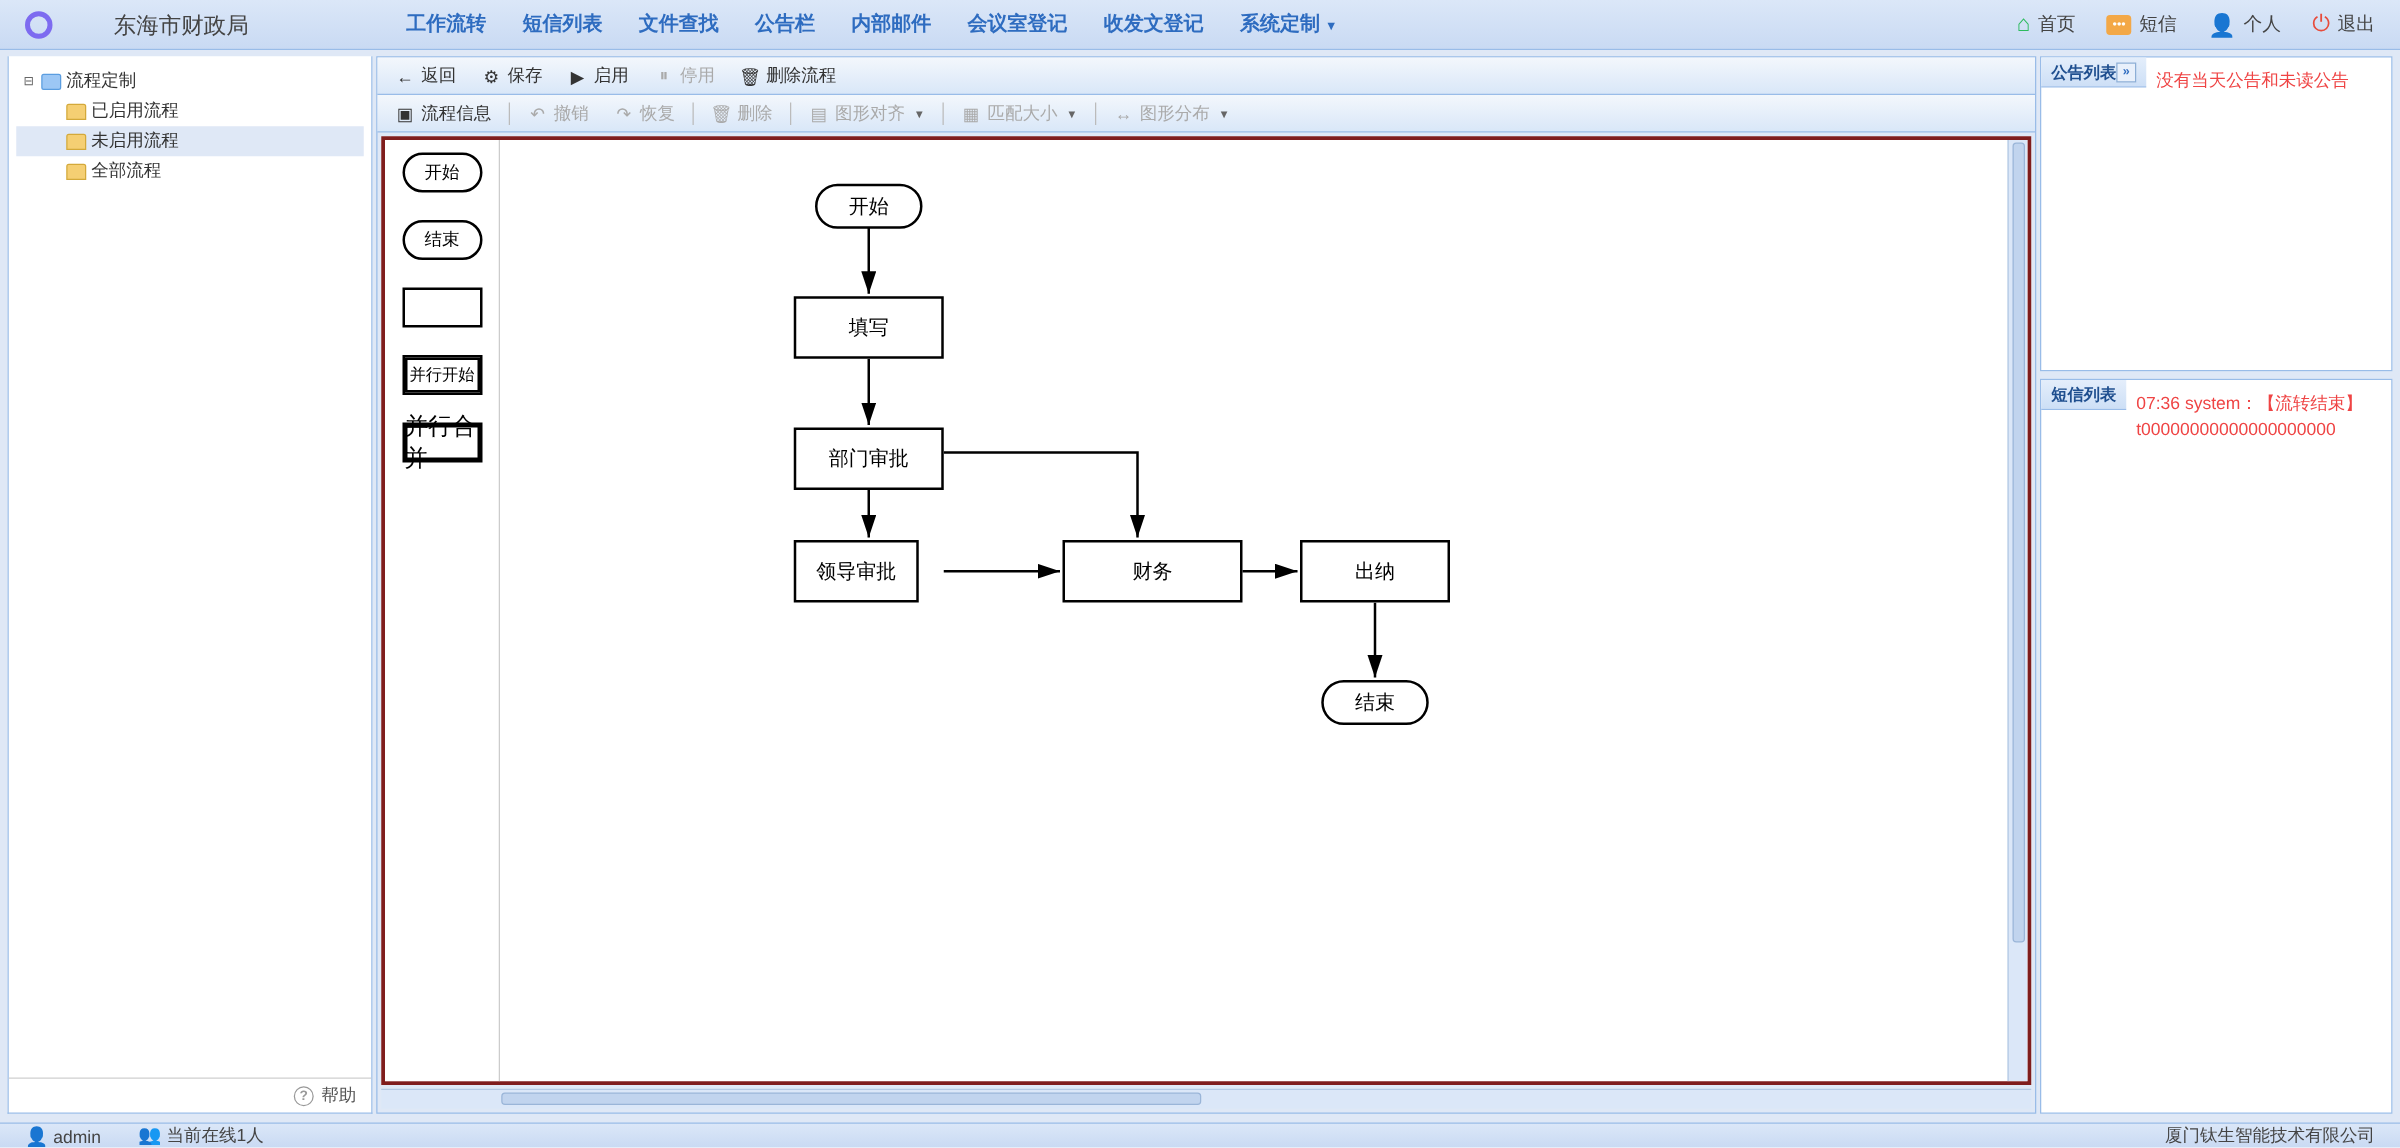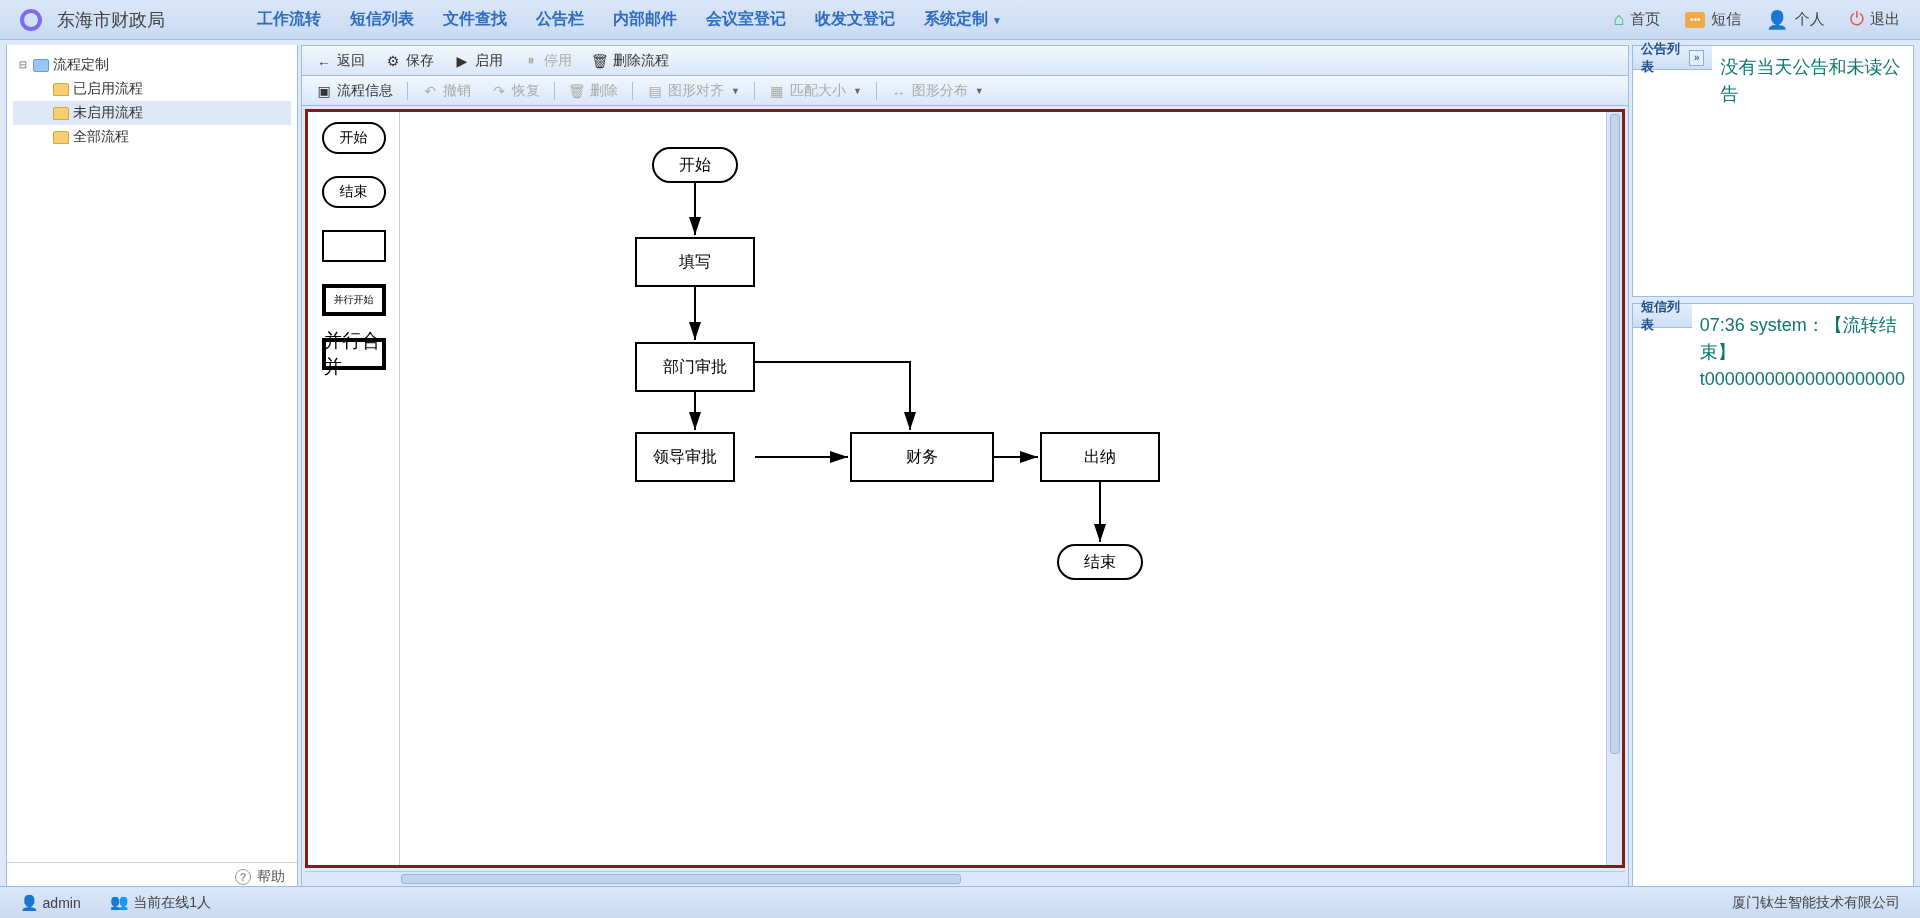--- a/index.html
+++ b/index.html
@@ -13,20 +13,21 @@
       position: relative;
     }
     
     .header {
       height: 40px;
       background: linear-gradient(to bottom, #dbe7f8, #c9daf3);
       border-bottom: 1px solid #99bce8;
       display: flex;
       align-items: center;
       padding: 0 20px;
+      gap: 34px;
     }
     .logo-icon {
       width: 22px;
       height: 22px;
       border: 4px solid #7d6bf0;
       border-radius: 50%;
       margin-right: 15px;
     }
     .app-title {
       font-size: 18px;
@@ -160,26 +161,26 @@
     }
     .side-panel.top { height: 252px; }
     .side-panel.bot { flex:1; }
     .side-hdr {
       height:24px; background: linear-gradient(to bottom,#e4eefb,#cddff6);
       border-bottom:1px solid #99bce8; display:flex; align-items:center;
       padding:0 8px; font-size:13px; color:#1f4f8f; font-weight:bold;
       justify-content:space-between;
     }
     .collapse-btn{ width:16px;height:16px; border:1px solid #8caed6; background:#e8f0fb; font-size:10px; display:flex;align-items:center;justify-content:center; cursor:pointer; color:#2e6cc0;}
-    .side-body { padding:8px; font-size:18px; color:#0f766e; line-height:1.5;}
+    .side-body { padding:8px; font-size:14px; color:#ef4444; line-height:1.5;}
 
     
     .status-bar {
       position:absolute; bottom:0; left:0; right:0;
-      height:32px; background:linear-gradient(to bottom,#dbe7f8,#c9daf3);
+      height:20px; background:linear-gradient(to bottom,#dbe7f8,#c9daf3);
       border-top:1px solid #99bce8;
       display:flex; align-items:center; padding:0 20px; font-size:14px; color:#444;
     }
     .status-bar .sleft{display:flex; gap:30px; align-items:center;}
     .status-bar .sright{margin-left:auto;}
     .su-icon{color:#3b8ddb; font-size:15px;}
     
     svg.arrow { position:absolute; overflow:visible; pointer-events:none;}
   </style>
 </head>
@@ -307,21 +308,21 @@
           <span class="tcaret">▼</span>
         </div>
     </div>
 
     <div class="canvas-wrap">
       <div class="stencil">
         <div class="st-shape st-rounded">开始</div>
         <div class="st-shape st-rounded">结束</div>
         <div class="st-shape"></div>
         <div class="st-shape st-double">
-            <span style="font-size:10px;font-family:Liberation Serif, serif;">并行开始</span>
+            <span style="font-size:13px;font-family:Liberation Serif, serif;">并行开始</span>
           </div>
         <div class="st-shape st-double">
             <span style="font-size:19px;">并行合并</span>
           </div>
       </div>
 
       <div class="canvas">
         <div class="canvas-inner">
 
           <svg class="arrow" style="left:0;top:0;width:1100px;height:650px;">

